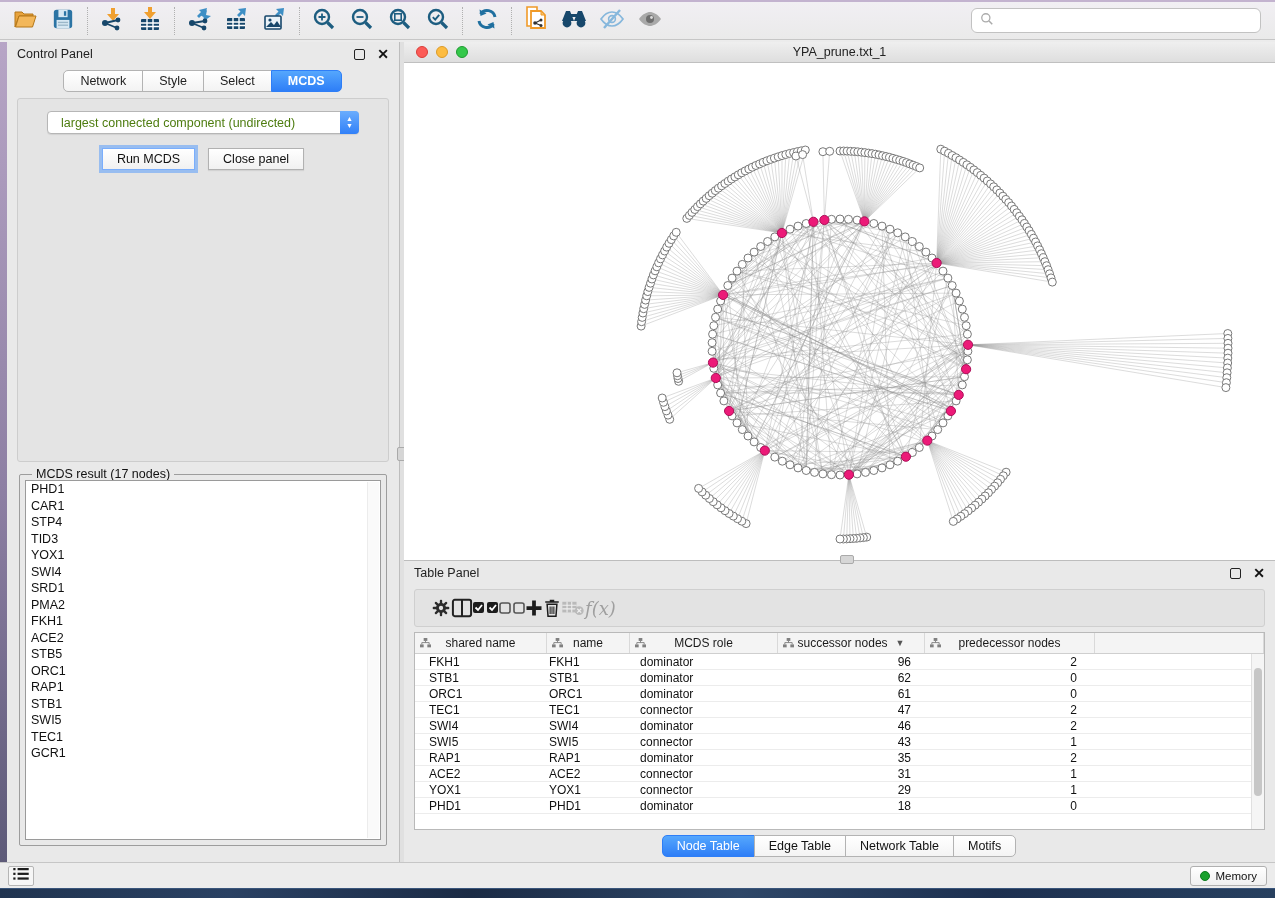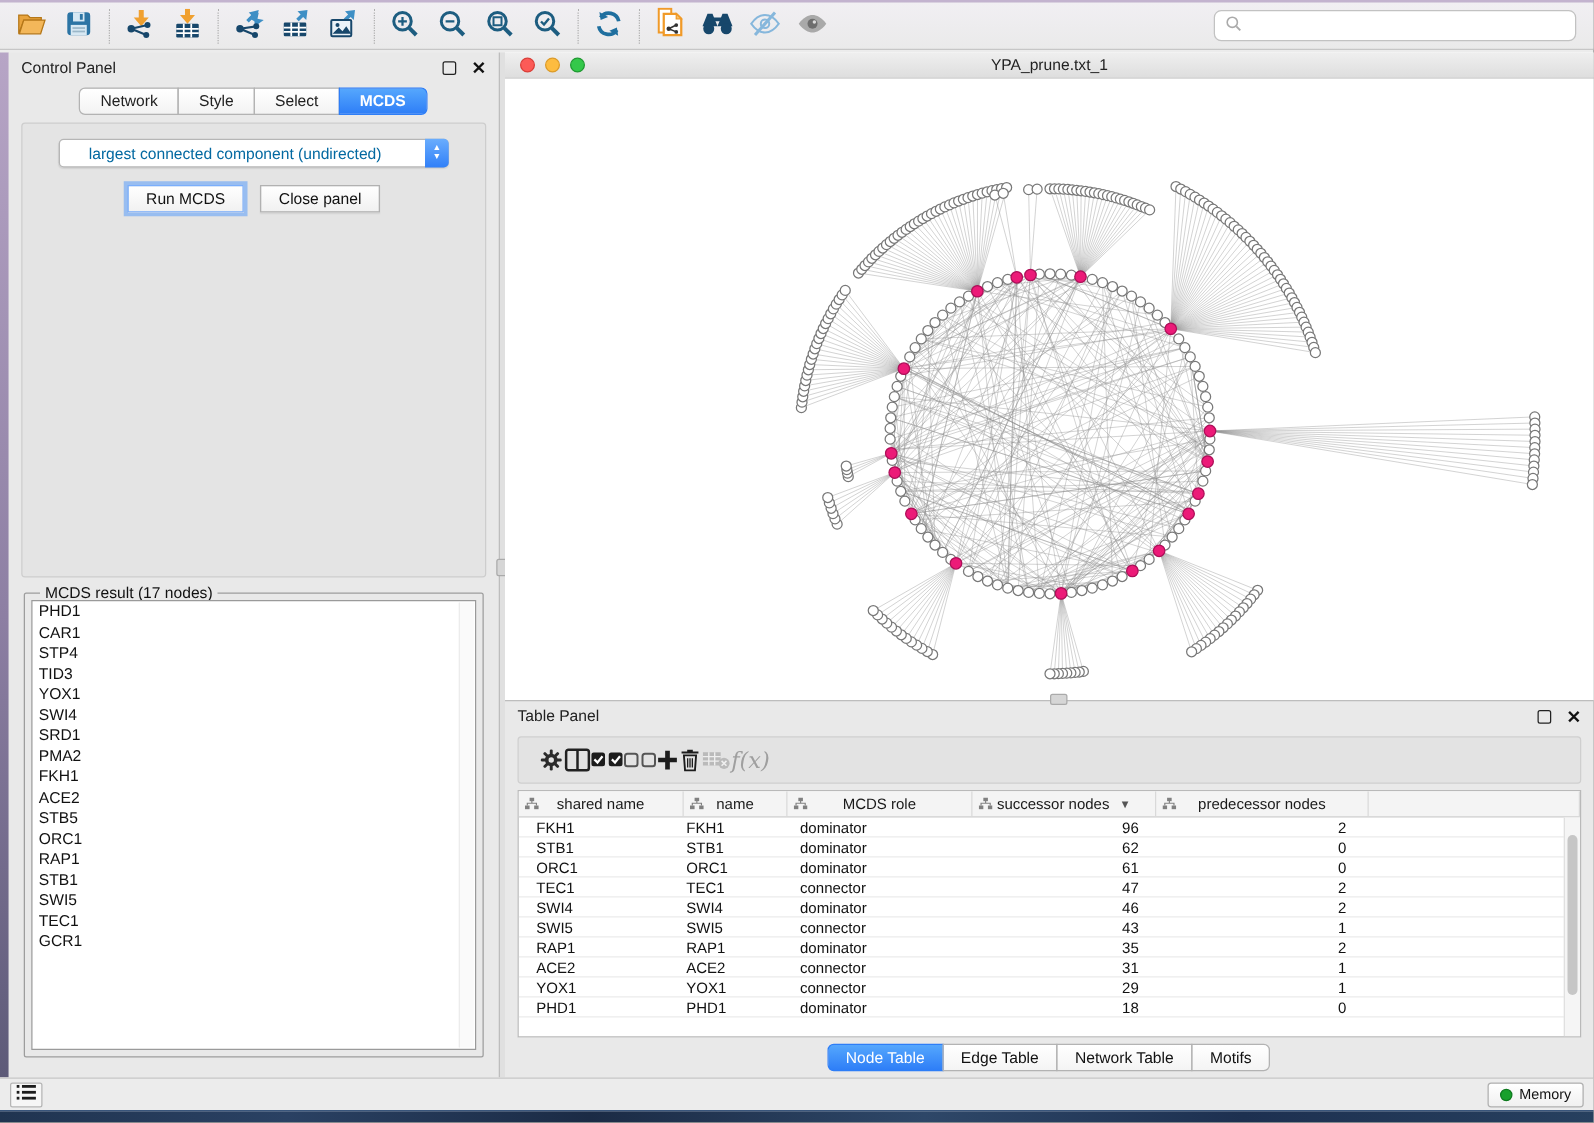--- a/index.html
+++ b/index.html
@@ -43,21 +43,21 @@
   .cp-inner {
     position:absolute; left:10px; right:10px; top:56px; height:364px;
     background:#e4e4e4; border:1px solid #cdcdcd; border-radius:3px;
   }
   .opt-label { text-align:center; margin-top:22px; font-size:13px; color:#111; }
   .dropdown {
     margin:12px auto 0; width:312px; height:23px; background:#fff;
     border:1px solid #b6b6b6; border-radius:4px; display:flex; align-items:center;
     box-shadow:0 1px 1px rgba(0,0,0,.08);
   }
-  .dropdown .dd-text { flex:1; padding-left:23px; font-size:12.5px; color:#0369a1; white-space:nowrap; }
+  .dropdown .dd-text { flex:1; padding-left:13px; font-size:12.5px; color:#4d7c0f; white-space:nowrap; }
   .dd-stepper {
     width:19px; height:23px; margin-right:-1px; border-radius:0 4px 4px 0;
     background:linear-gradient(#6aadfd,#3180f8); display:flex; flex-direction:column;
     align-items:center; justify-content:center; gap:1px;
   }
   .dd-stepper span { color:#fff; font-size:7px; line-height:6px; }
   .btn-row { display:flex; justify-content:center; gap:13px; margin-top:14px; }
   .mac-btn {
     background:linear-gradient(#ffffff,#f1f1f1); border:1px solid #b1b1b1; border-radius:0;
     padding:3px 14px; font-size:12.5px; color:#111; box-shadow:0 1px 1px rgba(0,0,0,.08);

